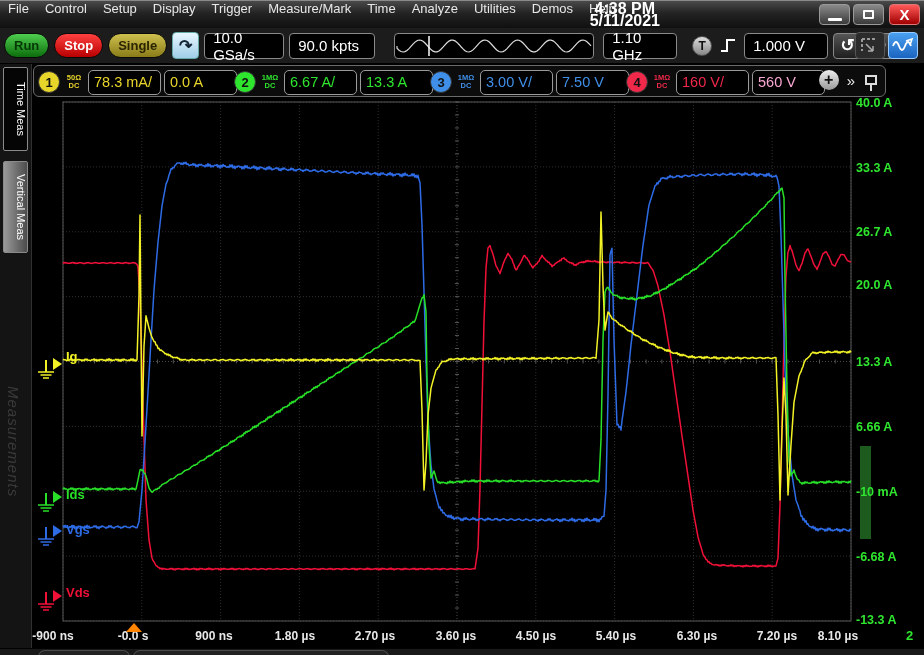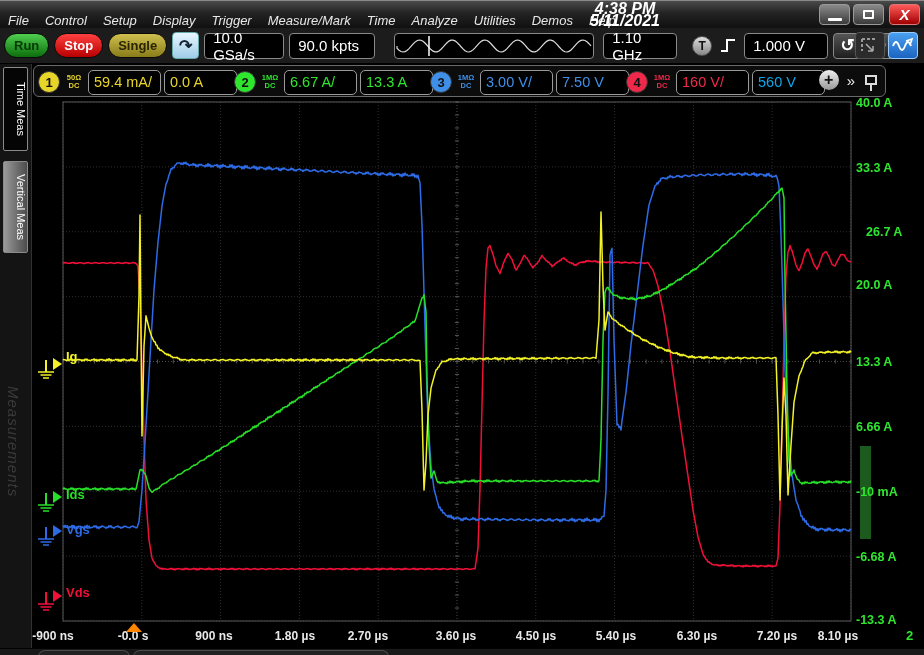--- a/index.html
+++ b/index.html
@@ -2,21 +2,21 @@
 <html><head>
 <meta charset="utf-8">
 <style>
   html,body{margin:0;padding:0;background:#000;}
   *{box-sizing:border-box;font-family:"Liberation Sans",sans-serif;}
   #app{position:relative;width:924px;height:655px;background:#000;overflow:hidden;}
 
   
   #menubar{position:absolute;left:0;top:0;width:924px;height:28px;
     background:linear-gradient(#4a4a4a,#232323 45%,#101010);border-top:1px solid #8a8a8a;
-    display:flex;align-items:flex-end;font-style:italic;}
+    display:flex;align-items:flex-start;}
   .menu-item{color:#e8e8e8;font-size:13px;padding:0 8px;height:100%;display:flex;align-items:center;cursor:default;}
   #clock{position:absolute;right:264px;top:2px;text-align:center;color:#fff;font-size:16px;font-weight:bold;line-height:12px;}
   #brand{position:absolute;right:112px;top:1px;display:flex;align-items:center;}
   #brand .name{color:#fff;font-weight:bold;font-size:16px;letter-spacing:.5px;line-height:15px;}
   #brand .sub{color:#cfcfcf;font-size:6.5px;letter-spacing:1.6px;}
   .winbtn{position:absolute;top:3px;width:31px;height:21px;border-radius:4px;border:1px solid #999;
     background:linear-gradient(#8a8a8a,#3a3a3a);color:#fff;display:flex;align-items:center;justify-content:center;font-size:12px;}
   #btn-min{right:74px;} #btn-max{right:40px;}
   #btn-close{right:4px;background:linear-gradient(#ff5a5a,#a00000);border-color:#d77;font-weight:bold;font-size:15px;}
   #btn-min .glyph{width:14px;height:3px;background:#fff;margin-top:9px;border-radius:1px;}
@@ -164,21 +164,21 @@
   </div>
 
   <div id="chanbar">
     <div id="chan-groups">
         <div class="chan" style="left: 4px;">
           <div class="num" style="background: rgb(232, 213, 42);">1</div>
           <div class="badge" style="color: rgb(232, 213, 42);">
             <div>50Ω</div>
             <div>DC</div>
           </div>
-          <div class="vbox" style="color: rgb(232, 213, 42);">59.4 mA/</div>
+          <div class="vbox" style="color: rgb(232, 213, 42);">78.3 mA/</div>
           <div class="vbox" style="color: rgb(232, 213, 42);">0.0 A</div>
         </div>
         <div class="chan" style="left: 200px;">
           <div class="num" style="background: rgb(46, 230, 46);">2</div>
           <div class="badge" style="color: rgb(46, 230, 46);">
             <div>1MΩ</div>
             <div>DC</div>
           </div>
           <div class="vbox" style="color: rgb(46, 230, 46);">6.67 A/</div>
           <div class="vbox" style="color: rgb(46, 230, 46);">13.3 A</div>
@@ -192,21 +192,21 @@
           <div class="vbox" style="color: rgb(63, 143, 232);">3.00 V/</div>
           <div class="vbox" style="color: rgb(63, 143, 232);">7.50 V</div>
         </div>
         <div class="chan" style="left: 592px;">
           <div class="num" style="background: rgb(240, 40, 74);">4</div>
           <div class="badge" style="color: rgb(240, 40, 74);">
             <div>1MΩ</div>
             <div>DC</div>
           </div>
           <div class="vbox" style="color: rgb(240, 40, 74);">160 V/</div>
-          <div class="vbox" style="color: #0ea5e9;">560 V</div>
+          <div class="vbox" style="color: #f9a8d4;">560 V</div>
         </div>
       </div>
     <div id="chan-extra">
       <div id="btn-addchan">+</div>
       <div id="btn-morechan">»</div>
       <div id="btn-pin"></div>
     </div>
   </div>
 
   <div id="sidebar">
@@ -351,34 +351,34 @@
         <polygon points="21,492 30,498 21,504" fill="#f01038"></polygon>
         <line x1="14" y1="494" x2="14" y2="506" stroke="#f01038" stroke-width="2"></line>
         <line x1="6" y1="506" x2="22" y2="506" stroke="#f01038" stroke-width="1.5"></line>
         <line x1="8.5" y1="509" x2="19.5" y2="509" stroke="#f01038" stroke-width="1.5"></line>
         <line x1="11" y1="512" x2="17" y2="512" stroke="#f01038" stroke-width="1.5"></line>
       </svg>
     <div id="scalebar"></div>
     <div id="ylabels">
         <div class="ylab" style="top: -2px;">40.0 A</div>
         <div class="ylab" style="top: 63px;">33.3 A</div>
-        <div class="ylab" style="top: 127px; margin-left: 10px;">26.7 A</div>
+        <div class="ylab" style="top: 127px;">26.7 A</div>
         <div class="ylab" style="top: 180px;">20.0 A</div>
         <div class="ylab" style="top: 257px;">13.3 A</div>
         <div class="ylab" style="top: 322px;">6.66 A</div>
         <div class="ylab" style="top: 387px;">-10 mA</div>
         <div class="ylab" style="top: 452px;">-6.68 A</div>
         <div class="ylab" style="top: 515px;">-13.3 A</div>
       </div>
     <div id="xlabels">
         <div class="xlab" style="left: 21px;">-900 ns</div>
         <div class="xlab" style="left: 101px;">-0.0 s</div>
         <div class="xlab" style="left: 182px;">900 ns</div>
         <div class="xlab" style="left: 263px;">1.80 µs</div>
-        <div class="xlab" style="left: 336px;">2.70 µs</div>
+        <div class="xlab" style="left: 343px;">2.70 µs</div>
         <div class="xlab" style="left: 424px;">3.60 µs</div>
         <div class="xlab" style="left: 504px;">4.50 µs</div>
         <div class="xlab" style="left: 584px;">5.40 µs</div>
         <div class="xlab" style="left: 665px;">6.30 µs</div>
         <div class="xlab" style="left: 745px;">7.20 µs</div>
         <div class="xlab" style="left: 806px;">8.10 µs</div>
       </div>
     <div id="tracelabels">
         <div class="tracelab" style="left: 34px; top: 251px; color: rgb(242, 242, 38);">Ig</div>
         <div class="tracelab" style="left: 34px; top: 389px; color: rgb(40, 224, 40);">Ids</div>

